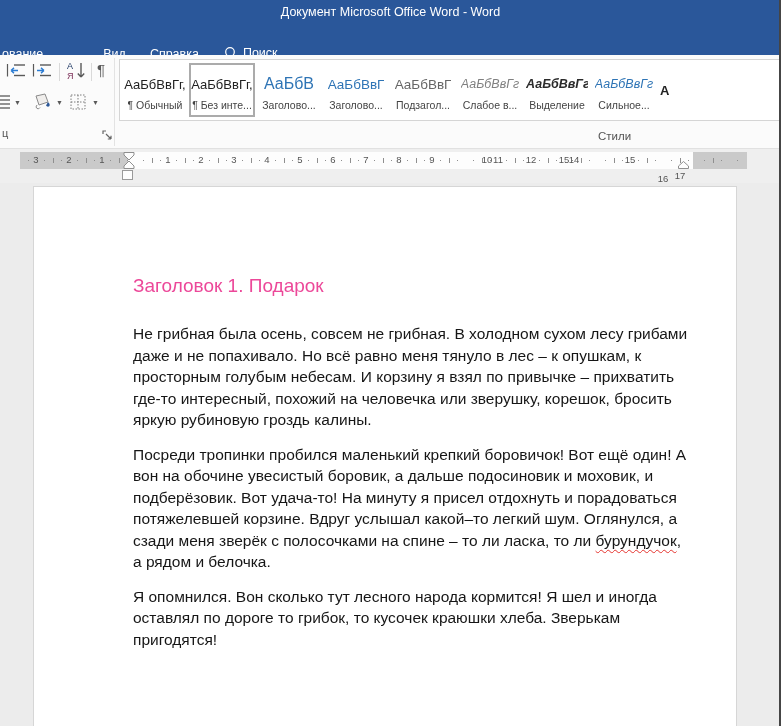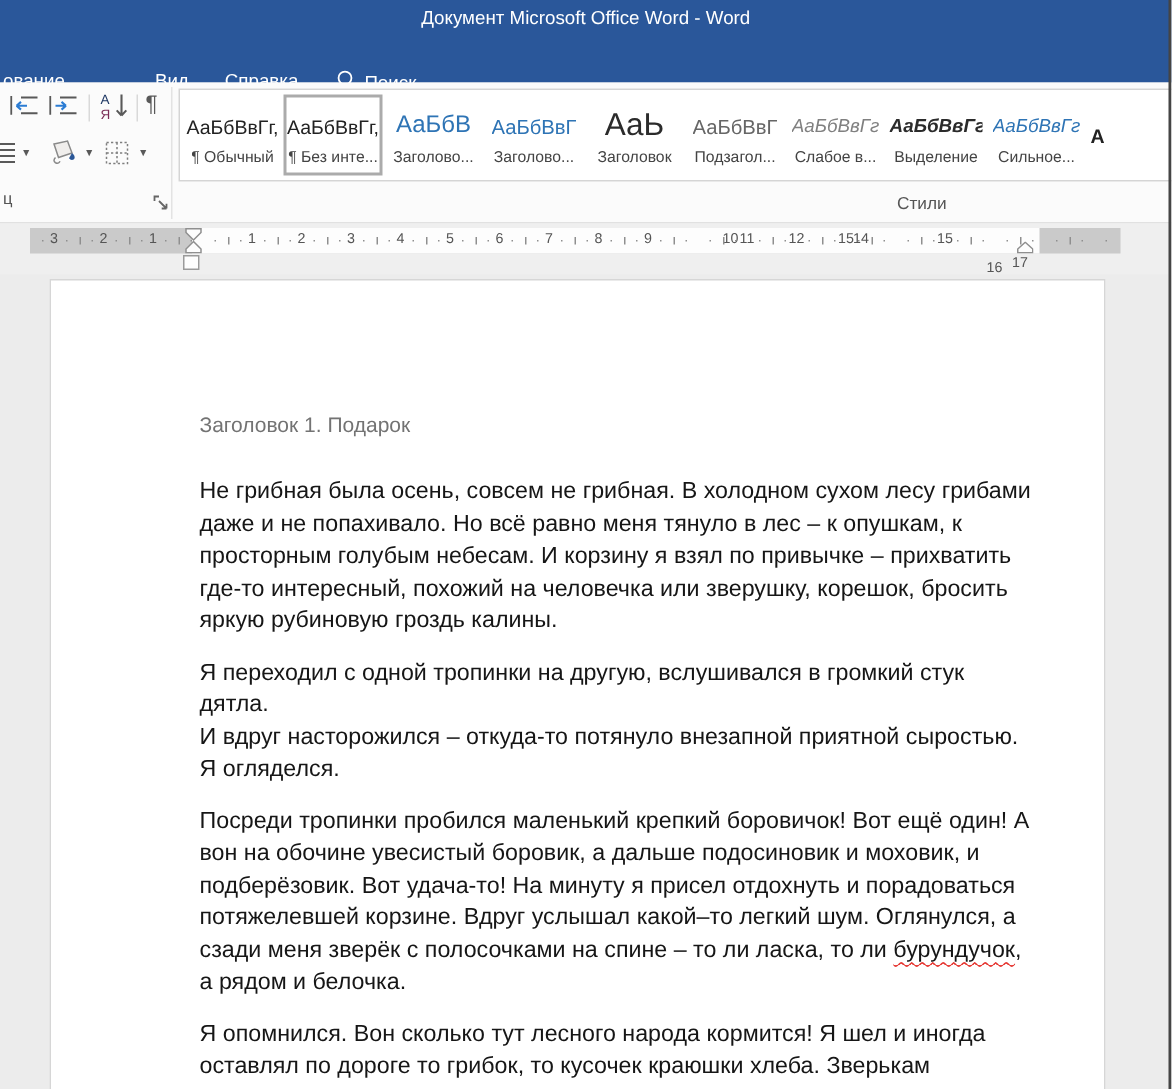--- a/index.html
+++ b/index.html
@@ -4,21 +4,21 @@
 <style>
   html,body{margin:0;padding:0;}
   body{width:781px;height:726px;overflow:hidden;position:relative;
        font-family:"Liberation Sans","DejaVu Sans",sans-serif;background:#ECECEC;}
   
   .titlebar{height:24px;background:#2A579A;color:#fff;font-size:12.5px;
             display:flex;align-items:center;justify-content:center;}
   
   .menubar{height:31px;background:#2A579A;color:#fff;font-size:12.5px;
            display:flex;align-items:center;}
-  .menu-item{padding:0 12px;display:flex;align-items:flex-end;gap:6px;cursor:default;margin-top:28px;}
+  .menu-item{padding:0 12px;display:flex;align-items:flex-start;gap:6px;cursor:default;margin-top:28px;}
   .menu-item.first{padding-left:2px;padding-right:14px;}
   .menu-item.second{margin-left:34px;}
   
   .ribbon{position:relative;height:93px;background:#FBFBFB;border-bottom:1px solid #E1E1E1;}
   .rbtn{position:absolute;display:flex;align-items:center;}
   .vsep{position:absolute;width:1px;background:#D9D9D9;}
   .pilcrow{font-size:15px;color:#595959;}
   .caret{font-size:7px;color:#595959;}
   .group-footer{position:absolute;left:2px;top:72px;font-size:11px;color:#555;}
   .launcher{position:absolute;left:102px;top:75px;}
@@ -49,21 +49,21 @@
   .rtick{position:absolute;top:6px;width:1px;height:5px;background:#8F8F8F;}
   .rdot{position:absolute;top:8px;width:1px;height:1px;background:#8F8F8F;}
   .marker-left{position:absolute;left:103px;top:0;}
   .marker-right{position:absolute;left:658px;top:9px;}
   .indent-square{position:absolute;left:122px;top:21px;width:9px;height:8px;background:#FDFDFD;border:1px solid #9A9A9A;}
   
   .docarea{position:relative;height:544px;background:#ECECEC;}
   .page{position:absolute;left:33px;top:3px;width:704px;height:560px;background:#fff;
         border:1px solid #D6D6D6;box-sizing:border-box;}
   .page-content{padding:88px 46px 0 99px;}
-  .doc-heading{margin:0 0 26px 0;font-size:14px;font-weight:400;color:#737373;}
+  .doc-heading{margin:0 0 26px 0;font-size:19px;font-weight:400;color:#ec4899;}
   .page-content p{margin:0 0 13px 0;font-size:15.5px;line-height:21.5px;color:#161616;white-space:pre-wrap;}
   .misspelled{text-decoration:underline wavy #E5342F 1px;text-underline-offset:3px;text-decoration-skip-ink:none;}
   .win-edge{position:absolute;right:0;top:0;width:2px;height:726px;background:#454545;}
   svg{display:block;}
 </style>
 </head>
 <body>
 
 <div class="titlebar">
   <span>Документ Microsoft Office Word  -  Word</span>
@@ -165,24 +165,20 @@
           <div class="preview">АаБбВвГг,</div>
           <div class="slabel">¶ Без инте...</div>
         </div>
         <div class="style-item k-h1">
           <div class="preview">АаБбВ</div>
           <div class="slabel">Заголово...</div>
         </div>
         <div class="style-item k-h2">
           <div class="preview">АаБбВвГ</div>
           <div class="slabel">Заголово...</div>
-        </div>
-        <div class="style-item k-title">
-          <div class="preview">АаЬ</div>
-          <div class="slabel">Заголовок</div>
         </div>
         <div class="style-item k-subtitle">
           <div class="preview">АаБбВвГ</div>
           <div class="slabel">Подзагол...</div>
         </div>
         <div class="style-item k-subtle">
           <div class="preview">АаБбВвГг</div>
           <div class="slabel">Слабое в...</div>
         </div>
         <div class="style-item k-emphasis">
@@ -304,22 +300,20 @@
     </div>
   <span class="indent-square"></span>
 </div>
 
 <div class="docarea">
   <div class="page">
     <div class="page-content">
       <h1 class="doc-heading">Заголовок 1. Подарок</h1>
       <div>
           <p><span>Не грибная была осень, совсем не грибная. В холодном сухом лесу грибами даже и не попахивало. Но всё равно меня тянуло в лес – к опушкам, к просторным голубым небесам. И корзину я взял по привычке – прихватить где-то интересный, похожий на человечка или зверушку, корешок, бросить яркую рубиновую гроздь калины.</span></p>
-          <p><span>Я переходил с одной тропинки на другую, вслушивался в громкий стук дятла.
-И вдруг насторожился – откуда-то потянуло внезапной приятной сыростью. Я огляделся.</span></p>
           <p><span>Посреди тропинки пробился маленький крепкий боровичок! Вот ещё один! А вон на обочине увесистый боровик, а дальше подосиновик и моховик, и подберёзовик. Вот удача-то! На минуту я присел отдохнуть и порадоваться потяжелевшей корзине. Вдруг услышал какой–то легкий шум. Оглянулся, а сзади меня зверёк с полосочками на спине – то ли ласка, то ли </span><span class="misspelled">бурундучок</span><span>, а рядом и белочка.</span></p>
           <p><span>Я опомнился. Вон сколько тут лесного народа кормится! Я шел и иногда оставлял по дороге то грибок, то кусочек краюшки хлеба. Зверькам пригодятся!</span></p>
         </div>
     </div>
   </div>
 </div>
 
 <div class="win-edge"></div>
 
 </body></html>

